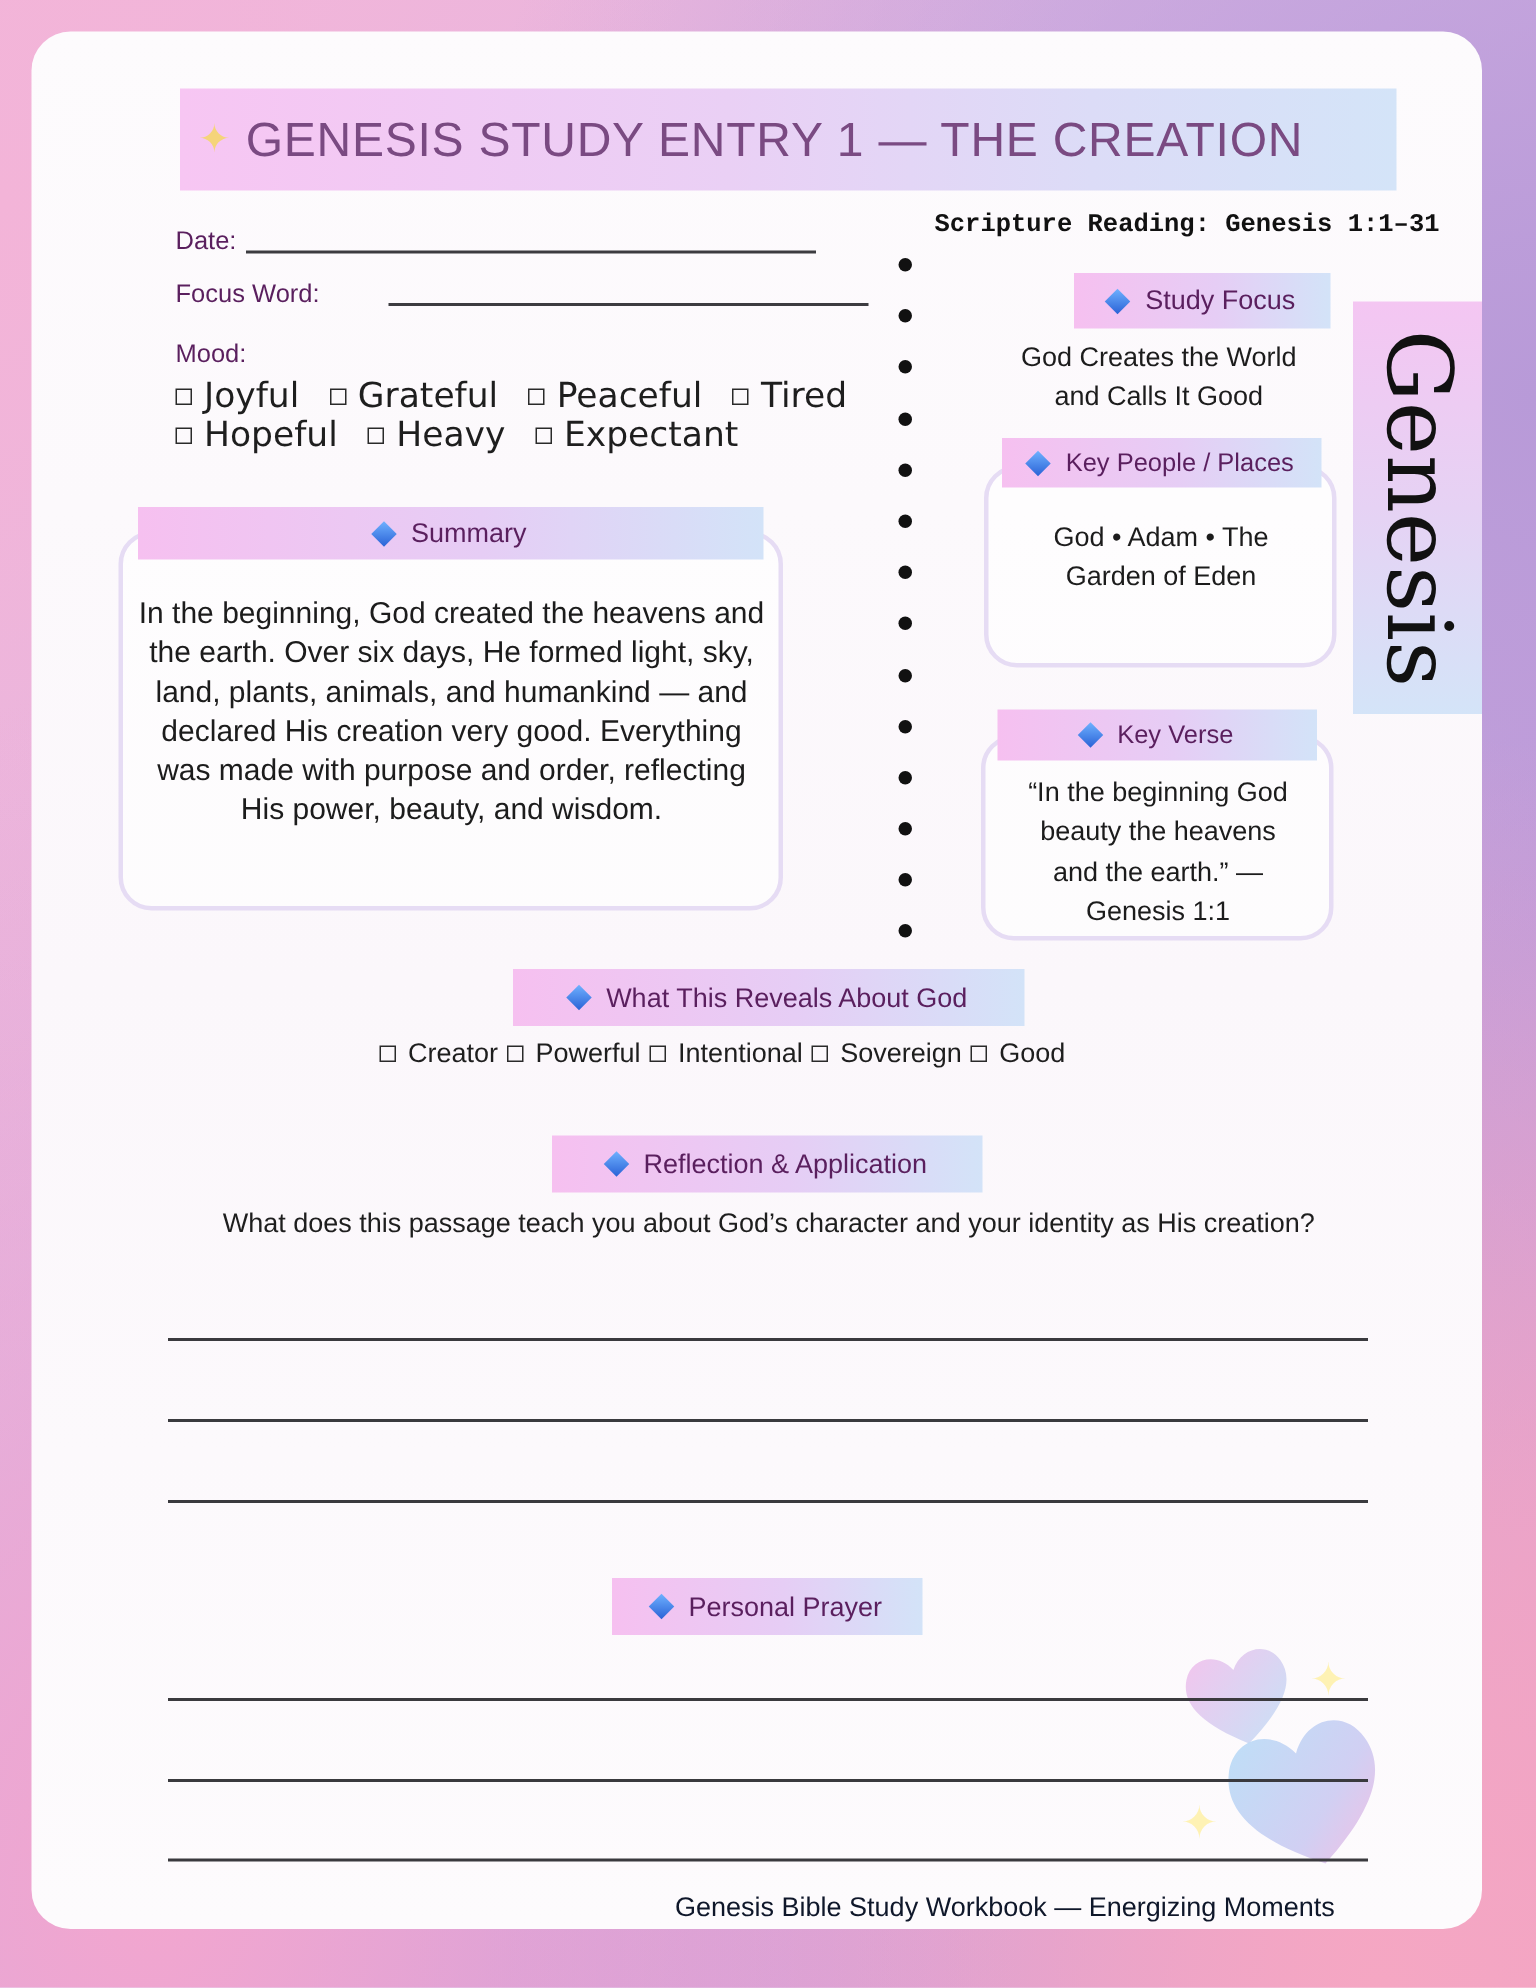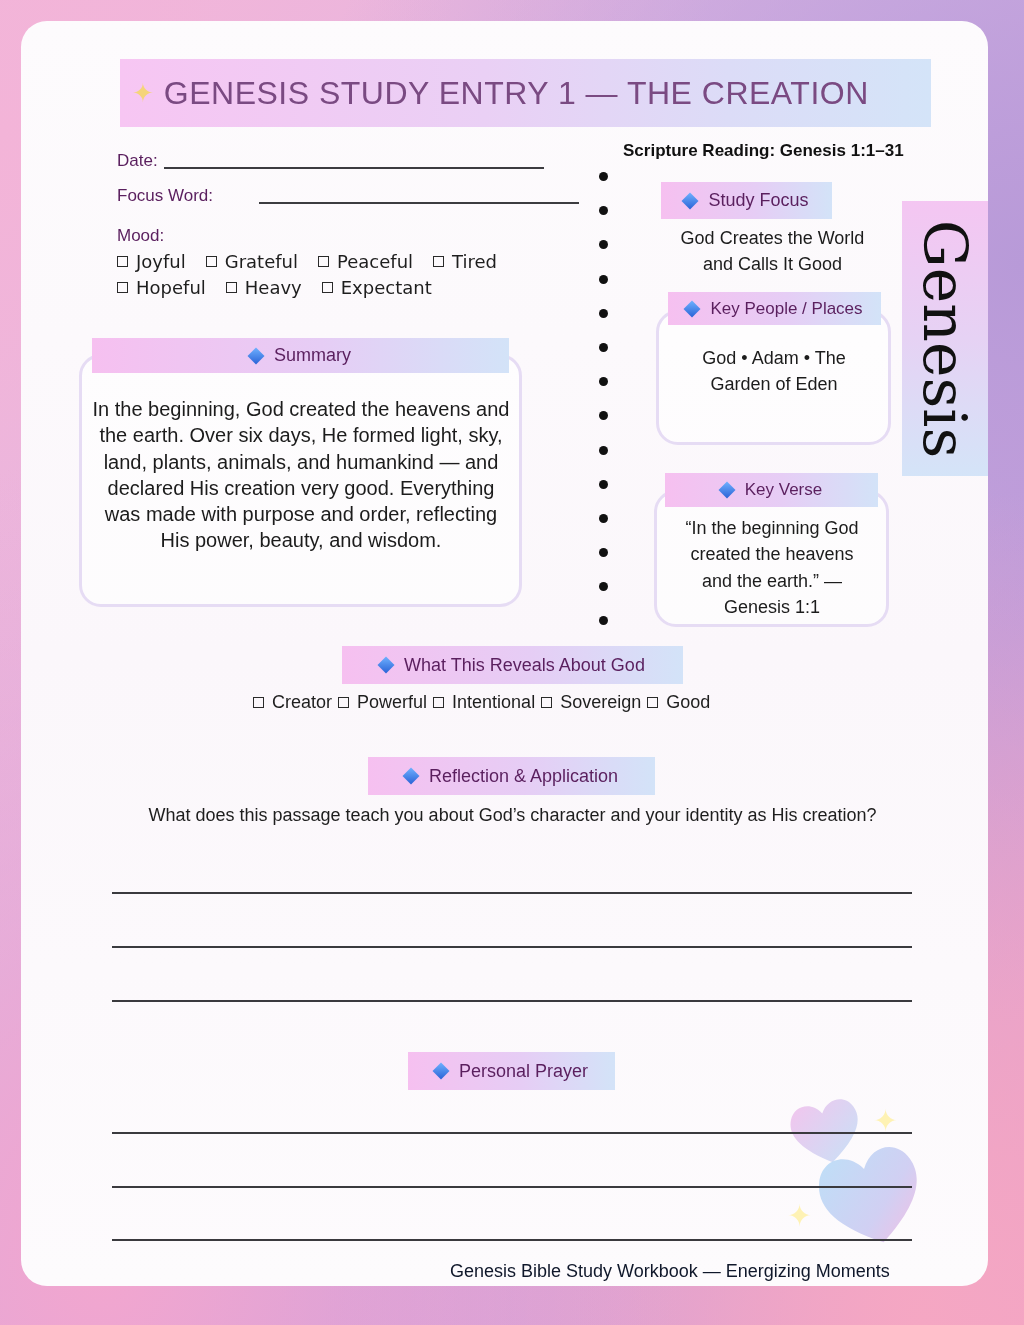--- a/index.html
+++ b/index.html
@@ -27,24 +27,24 @@
   }
   .title-bar .sparkle { color: #f5d47a; font-size: 26px; margin-right: 10px; }
   .title-bar .title {
     font-family: "Liberation Sans", sans-serif; font-size: 32px; color: #7a4a82;
     letter-spacing: 0.5px; font-weight: normal;
   }
   .field-row { position: absolute; left: 117px; display: flex; align-items: flex-end; justify-content: space-between; }
   .field-label { font-size: 17px; color: #5a1f5e; font-family: "Liberation Sans", sans-serif; }
   .field-line { border-bottom: 2px solid #3c3c40; height: 1px; margin-left: 6px; margin-bottom: 2px; }
   .mood-label { position: absolute; left: 117px; top: 226px; font-size: 17px; color: #5a1f5e; font-family: "Liberation Sans", sans-serif; }
-  .mood-row { position: absolute; left: 117px; font-size: 18px; color: #1e1e1e; display: flex; }
+  .mood-row { position: absolute; left: 117px; font-size: 23px; color: #1e1e1e; display: flex; }
   .mood-item { display: flex; align-items: center; margin-right: 20px; white-space: nowrap; }
   .cbox { display: inline-block; width: 11px; height: 11px; border: 1.3px solid #2a2a2a; margin-right: 8px; }
-  .scripture { position: absolute; left: 623px; top: 141px; font-size: 17px; font-weight: bold; color: #111; font-family: Liberation Sans, sans-serif; }
+  .scripture { position: absolute; left: 623px; top: 141px; font-size: 17px; font-weight: bold; color: #111; font-family: Liberation Mono, monospace; }
   .dots { position: absolute; left: 599px; top: 172px; }
   .dot { width: 9px; height: 9px; border-radius: 50%; background: #111; margin-bottom: 25.2px; }
   .tag {
     position: absolute; display: flex; align-items: center; justify-content: center;
     background: linear-gradient(90deg, #f6c0f0 0%, #e6cdf5 55%, #d3e3f8 100%);
     color: #5a1f5e; font-size: 18px; font-family: "Liberation Sans", sans-serif;
   }
   .diamond { display: inline-block; width: 12px; height: 12px; transform: rotate(45deg);
     background: linear-gradient(135deg, #6fb1ff 0%, #2a62d6 100%); margin-right: 12px; }
   .box {
@@ -141,21 +141,21 @@
   <div class="dot"></div>
 </div>
 
 <div class="box" style="left:79px; top:354px; width:443px; height:253px;"></div>
 <div class="tag" style="left:92px; top:338px; width:417px; height:35px;">
   <span class="diamond"></span>
   <span>Summary</span>
 </div>
 <div class="box-text" style="left:90px; top:396px; width:422px; font-size:20px; line-height:26.3px;">In the beginning, God created the heavens and the earth. Over six days, He formed light, sky, land, plants, animals, and humankind — and declared His creation very good. Everything was made with purpose and order, reflecting His power, beauty, and wisdom.</div>
 
-<div class="tag" style="left:661px; top:182px; width:171px; height:37px;text-align:center;">
+<div class="tag" style="left:716px; top:182px; width:171px; height:37px;text-align:center;">
   <span class="diamond"></span>
   <span>Study Focus</span>
 </div>
 <div class="box-text" style="left:640px; top:225px; width:265px; font-size:18px; line-height:26px;">
   <div>God Creates the World</div>
   <div>and Calls It Good</div>
 </div>
 
 <div class="box" style="left:656px; top:310px; width:235px; height:135px;"></div>
 <div class="tag" style="left:668px; top:292px; width:213px; height:33px; font-size:17px;">
@@ -167,21 +167,21 @@
   <div>Garden of Eden</div>
 </div>
 
 <div class="box" style="left:654px; top:490px; width:235px; height:137px;"></div>
 <div class="tag" style="left:665px; top:473px; width:213px; height:34px; font-size:17px;">
   <span class="diamond"></span>
   <span>Key Verse</span>
 </div>
 <div class="box-text" style="left:656px; top:515px; width:232px; font-size:18px; line-height:26.3px;">
   <div>“In the beginning God</div>
-  <div>created the heavens</div>
+  <div>beauty the heavens</div>
   <div>and the earth.” —</div>
   <div>Genesis 1:1</div>
 </div>
 
 <div class="genesis-tab">
   <span class="vert">Genesis</span>
 </div>
 
 <div class="tag" style="left:342px; top:646px; width:341px; height:38px;">
   <span class="diamond"></span>

